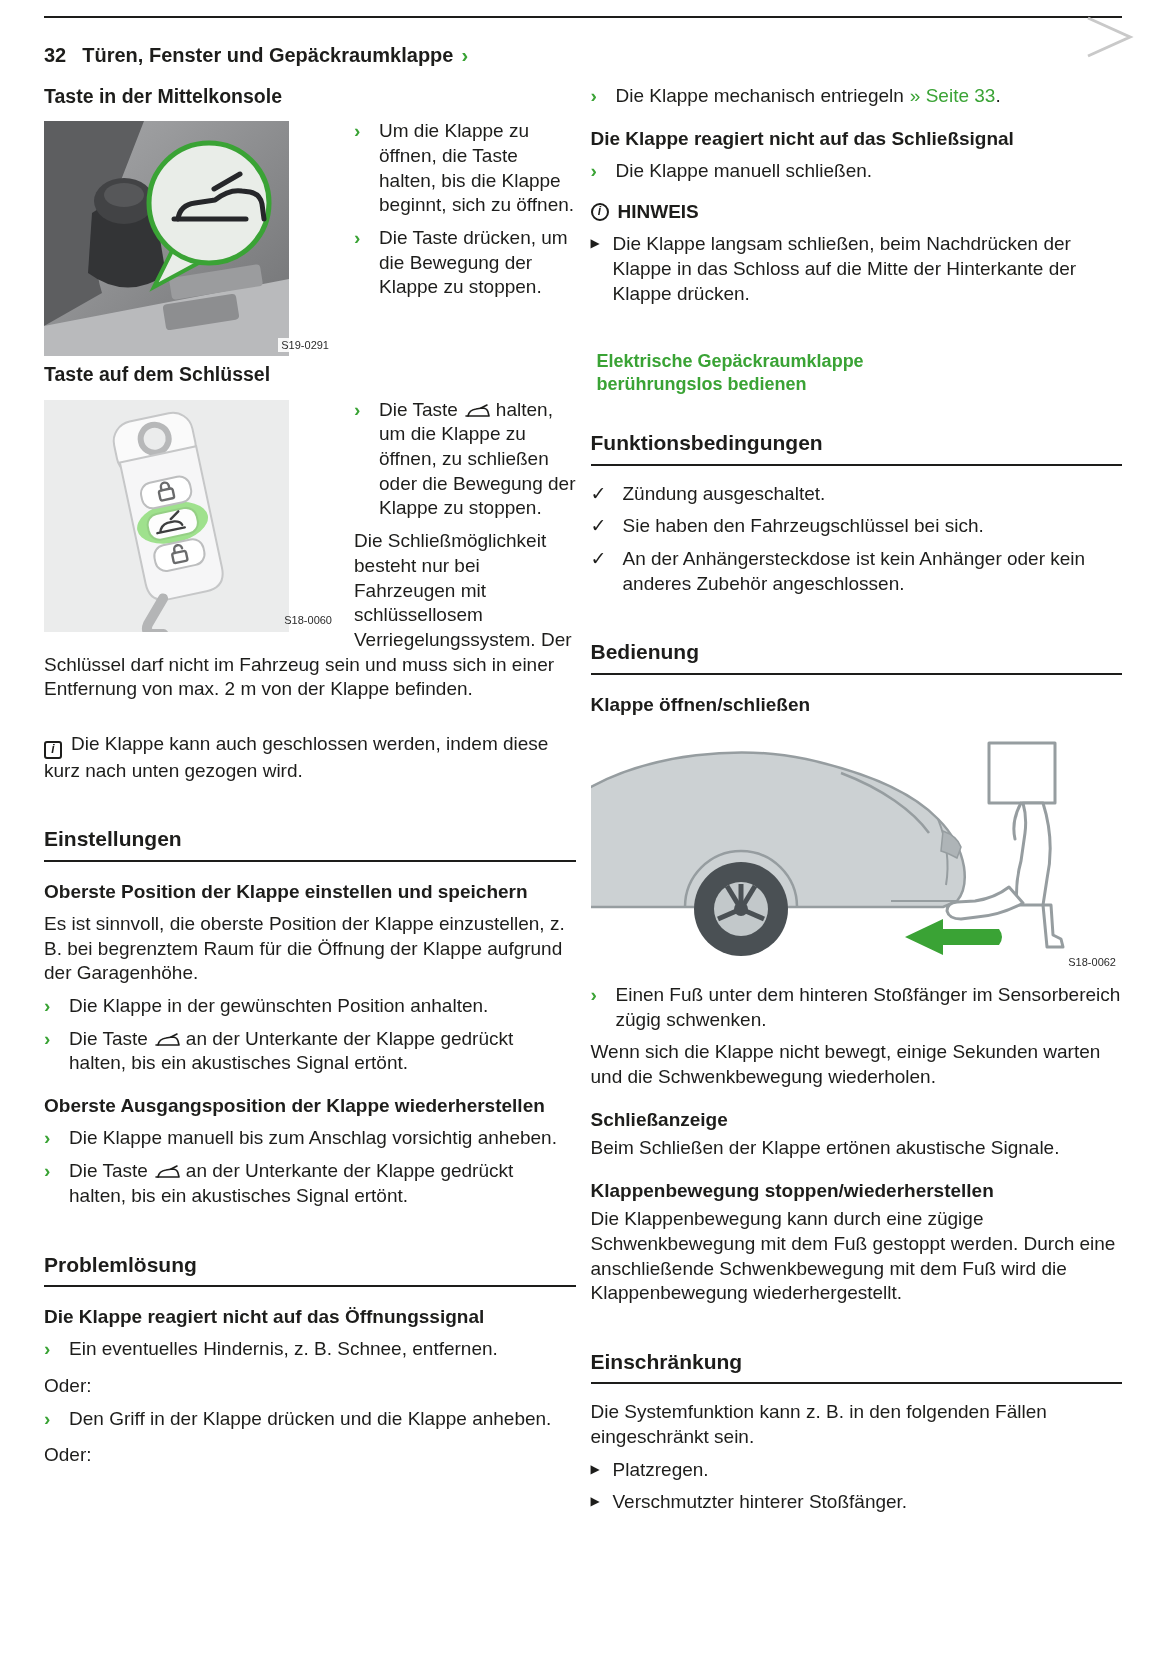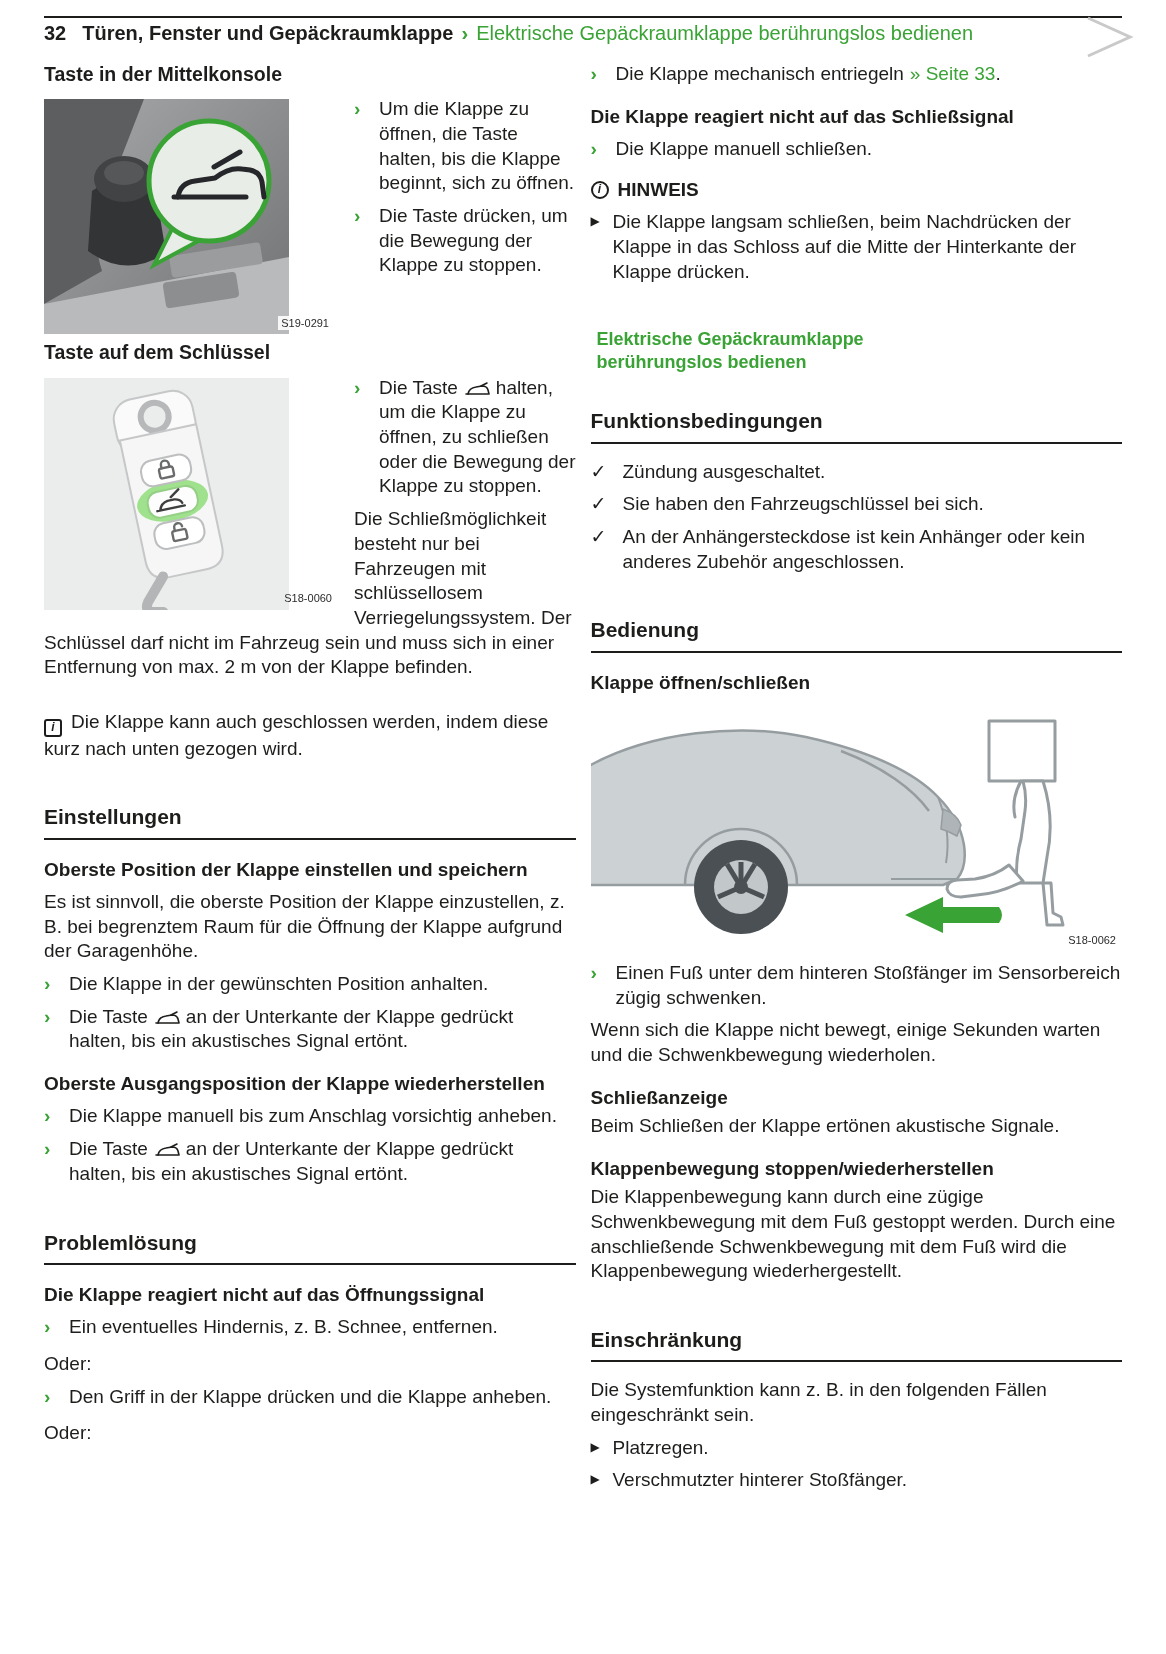--- a/index.html
+++ b/index.html
@@ -7,21 +7,21 @@
   body {
     width:1166px; height:1654px;
     font-family:"Liberation Sans", sans-serif;
     font-size:19px; line-height:1.3; color:#1d1d1b;
     overflow:hidden;
   }
   .page { padding:16px 44px 0 44px; position:relative; }
 
   
   .header-rule { border-top:2.5px solid #1d1d1b; }
-  .header { display:flex; align-items:baseline; padding:2px 0 6px 0; position:relative; font-size:20px;text-align:center; }
+  .header { display:flex; align-items:baseline; padding:24px 0 6px 0; position:relative; font-size:20px;text-align:center; }
   .page-num { font-weight:700; margin-right:16px; }
   .chapter { font-weight:700; }
   .hdr-sep { color:#3aa335; font-weight:700; margin:0 8px; }
   .hdr-section { color:#3aa335; font-weight:400; }
   .hdr-chevron { position:absolute; right:-14px; top:-2px; }
 
   
   .columns { display:grid; grid-template-columns:1fr 1fr; column-gap:15px; margin-top:10px; }
 
   
@@ -68,21 +68,20 @@
 </head>
 <body>
 
 <div class="page">
 
   <div class="header-rule"></div>
   <div class="header">
     <span class="page-num">32</span>
     <span class="chapter">Türen, Fenster und Gepäckraumklappe</span>
     <span class="hdr-sep">›</span>
-    <span class="hdr-section">Elektrische Gepäckraumklappe berührungslos bedienen</span>
     <span class="hdr-chevron">
       <svg width="52" height="42" viewBox="0 0 52 42">
         <polyline points="4,2 46,21 4,40" fill="none" stroke="#c9c9c9" stroke-width="3"></polyline>
       </svg>
     </span>
   </div>
 
   <div class="columns">
 
     <div class="col">

